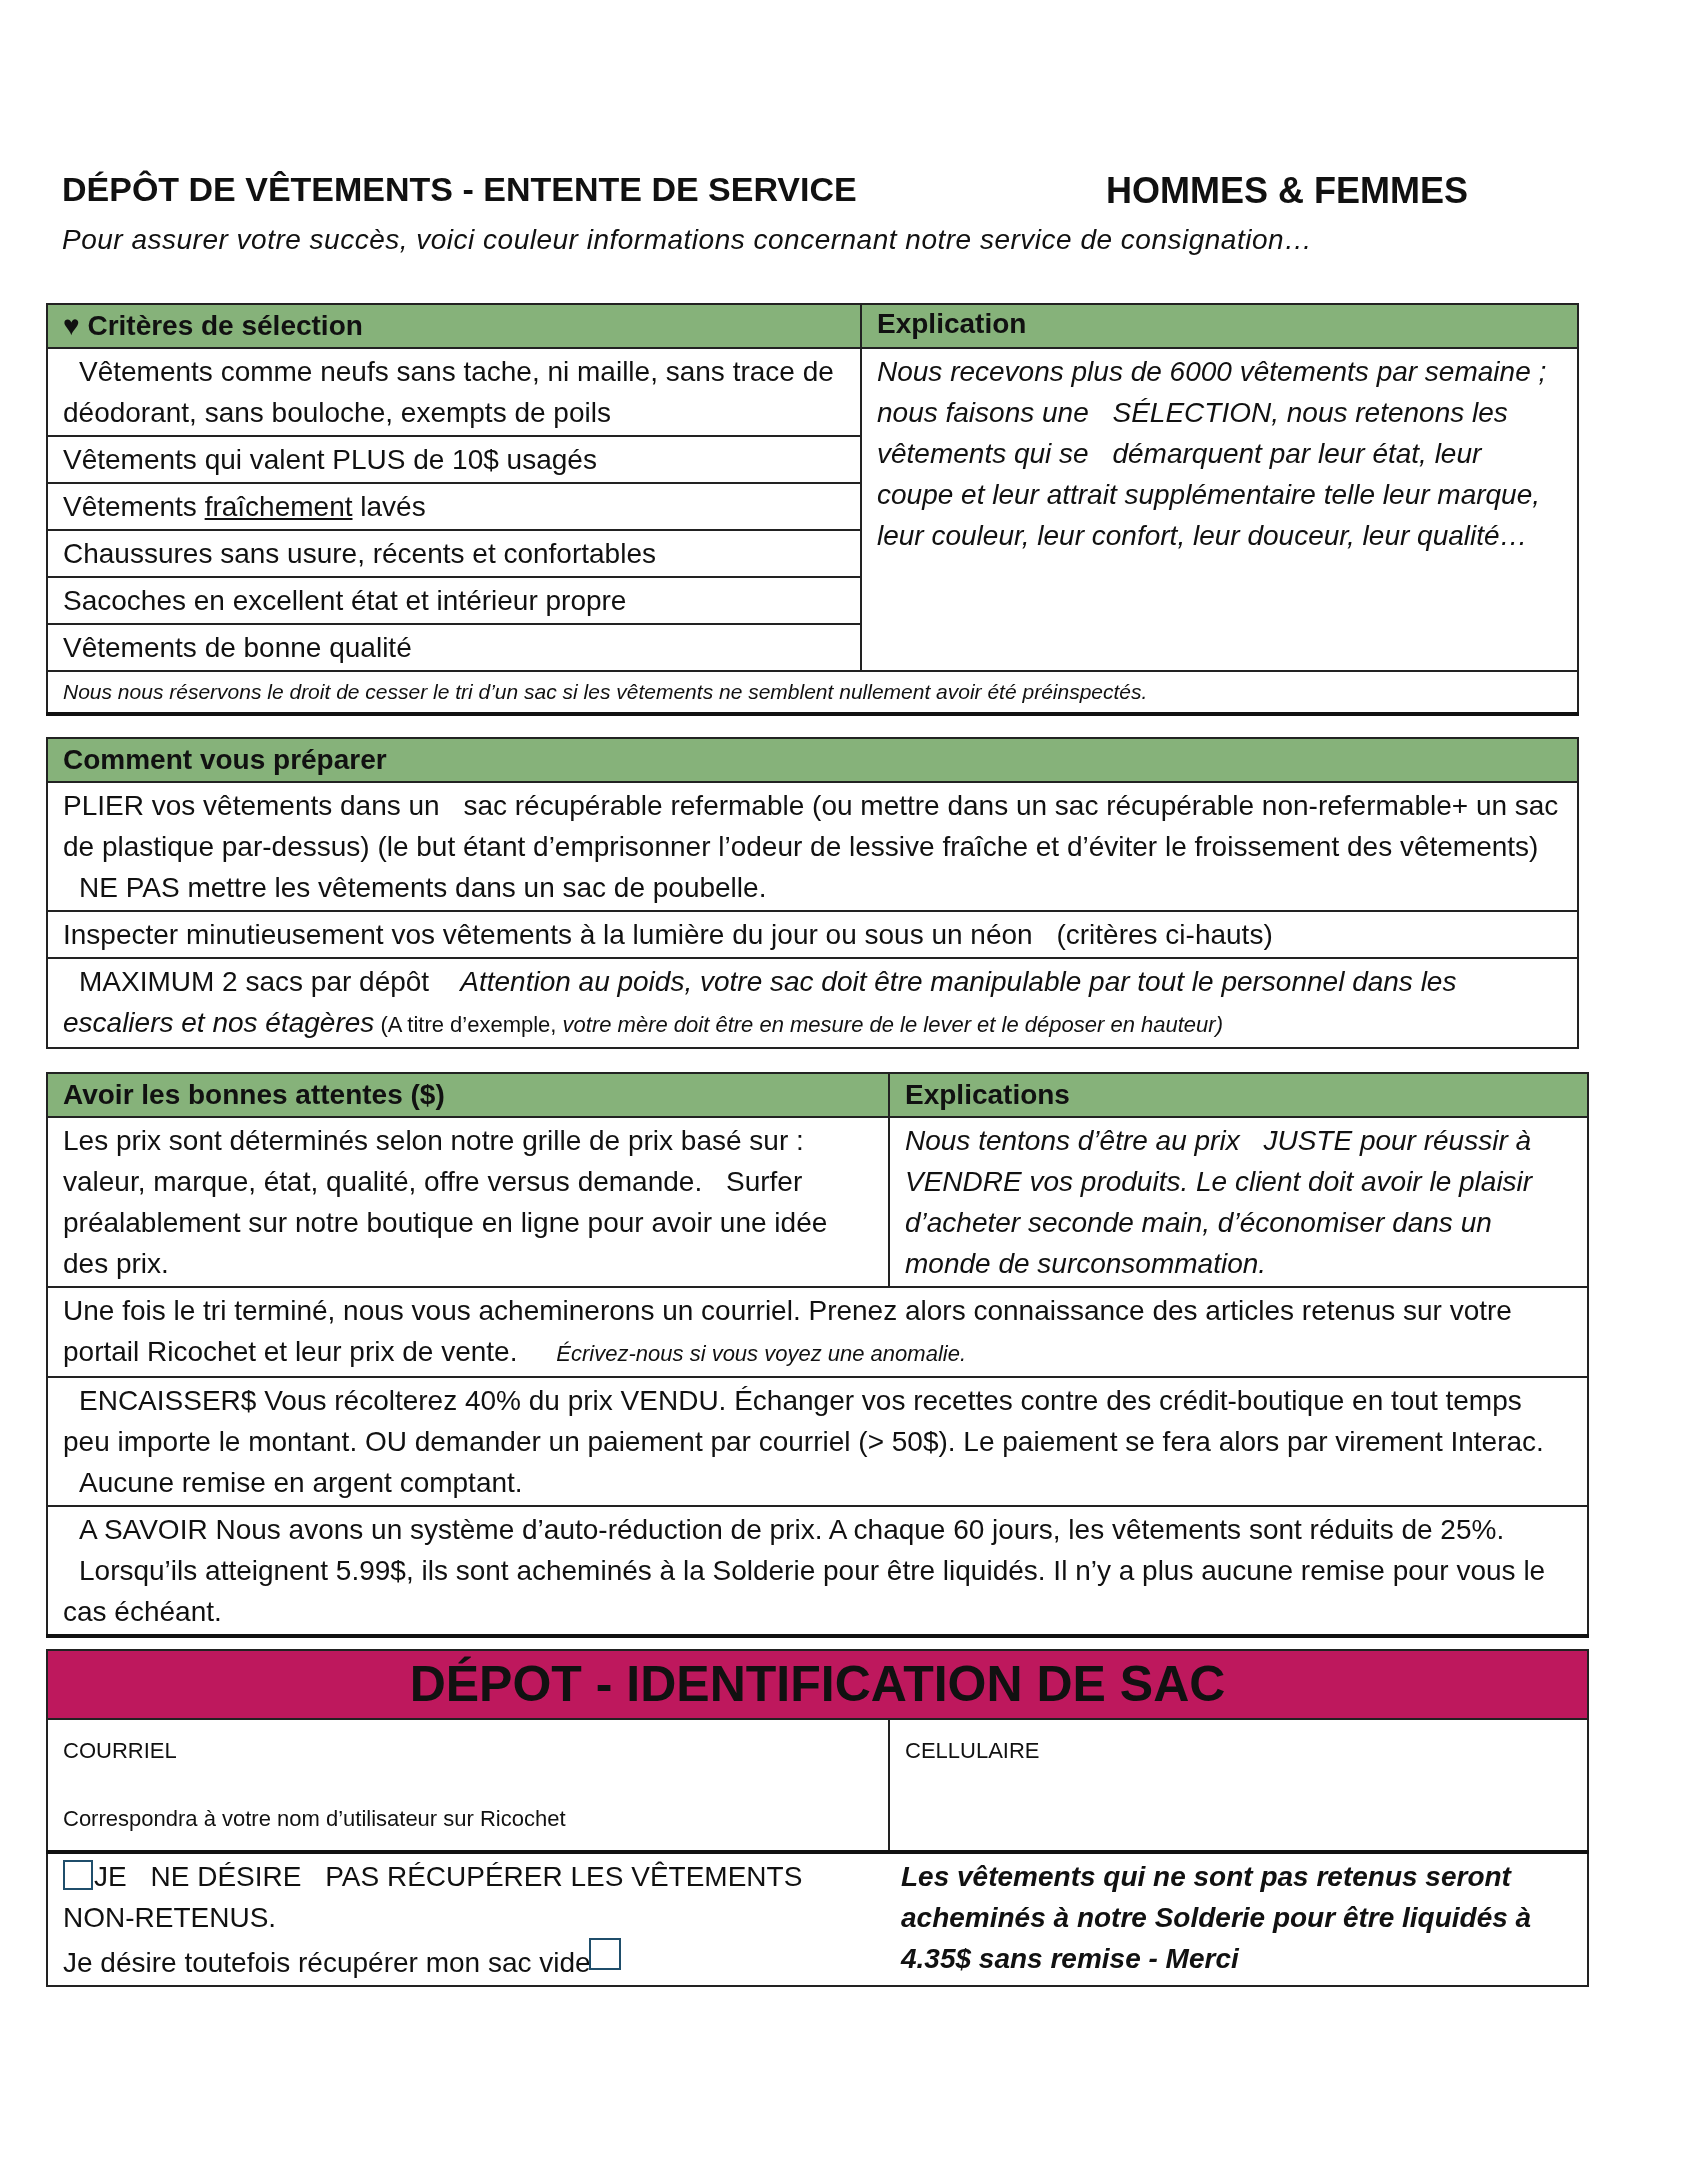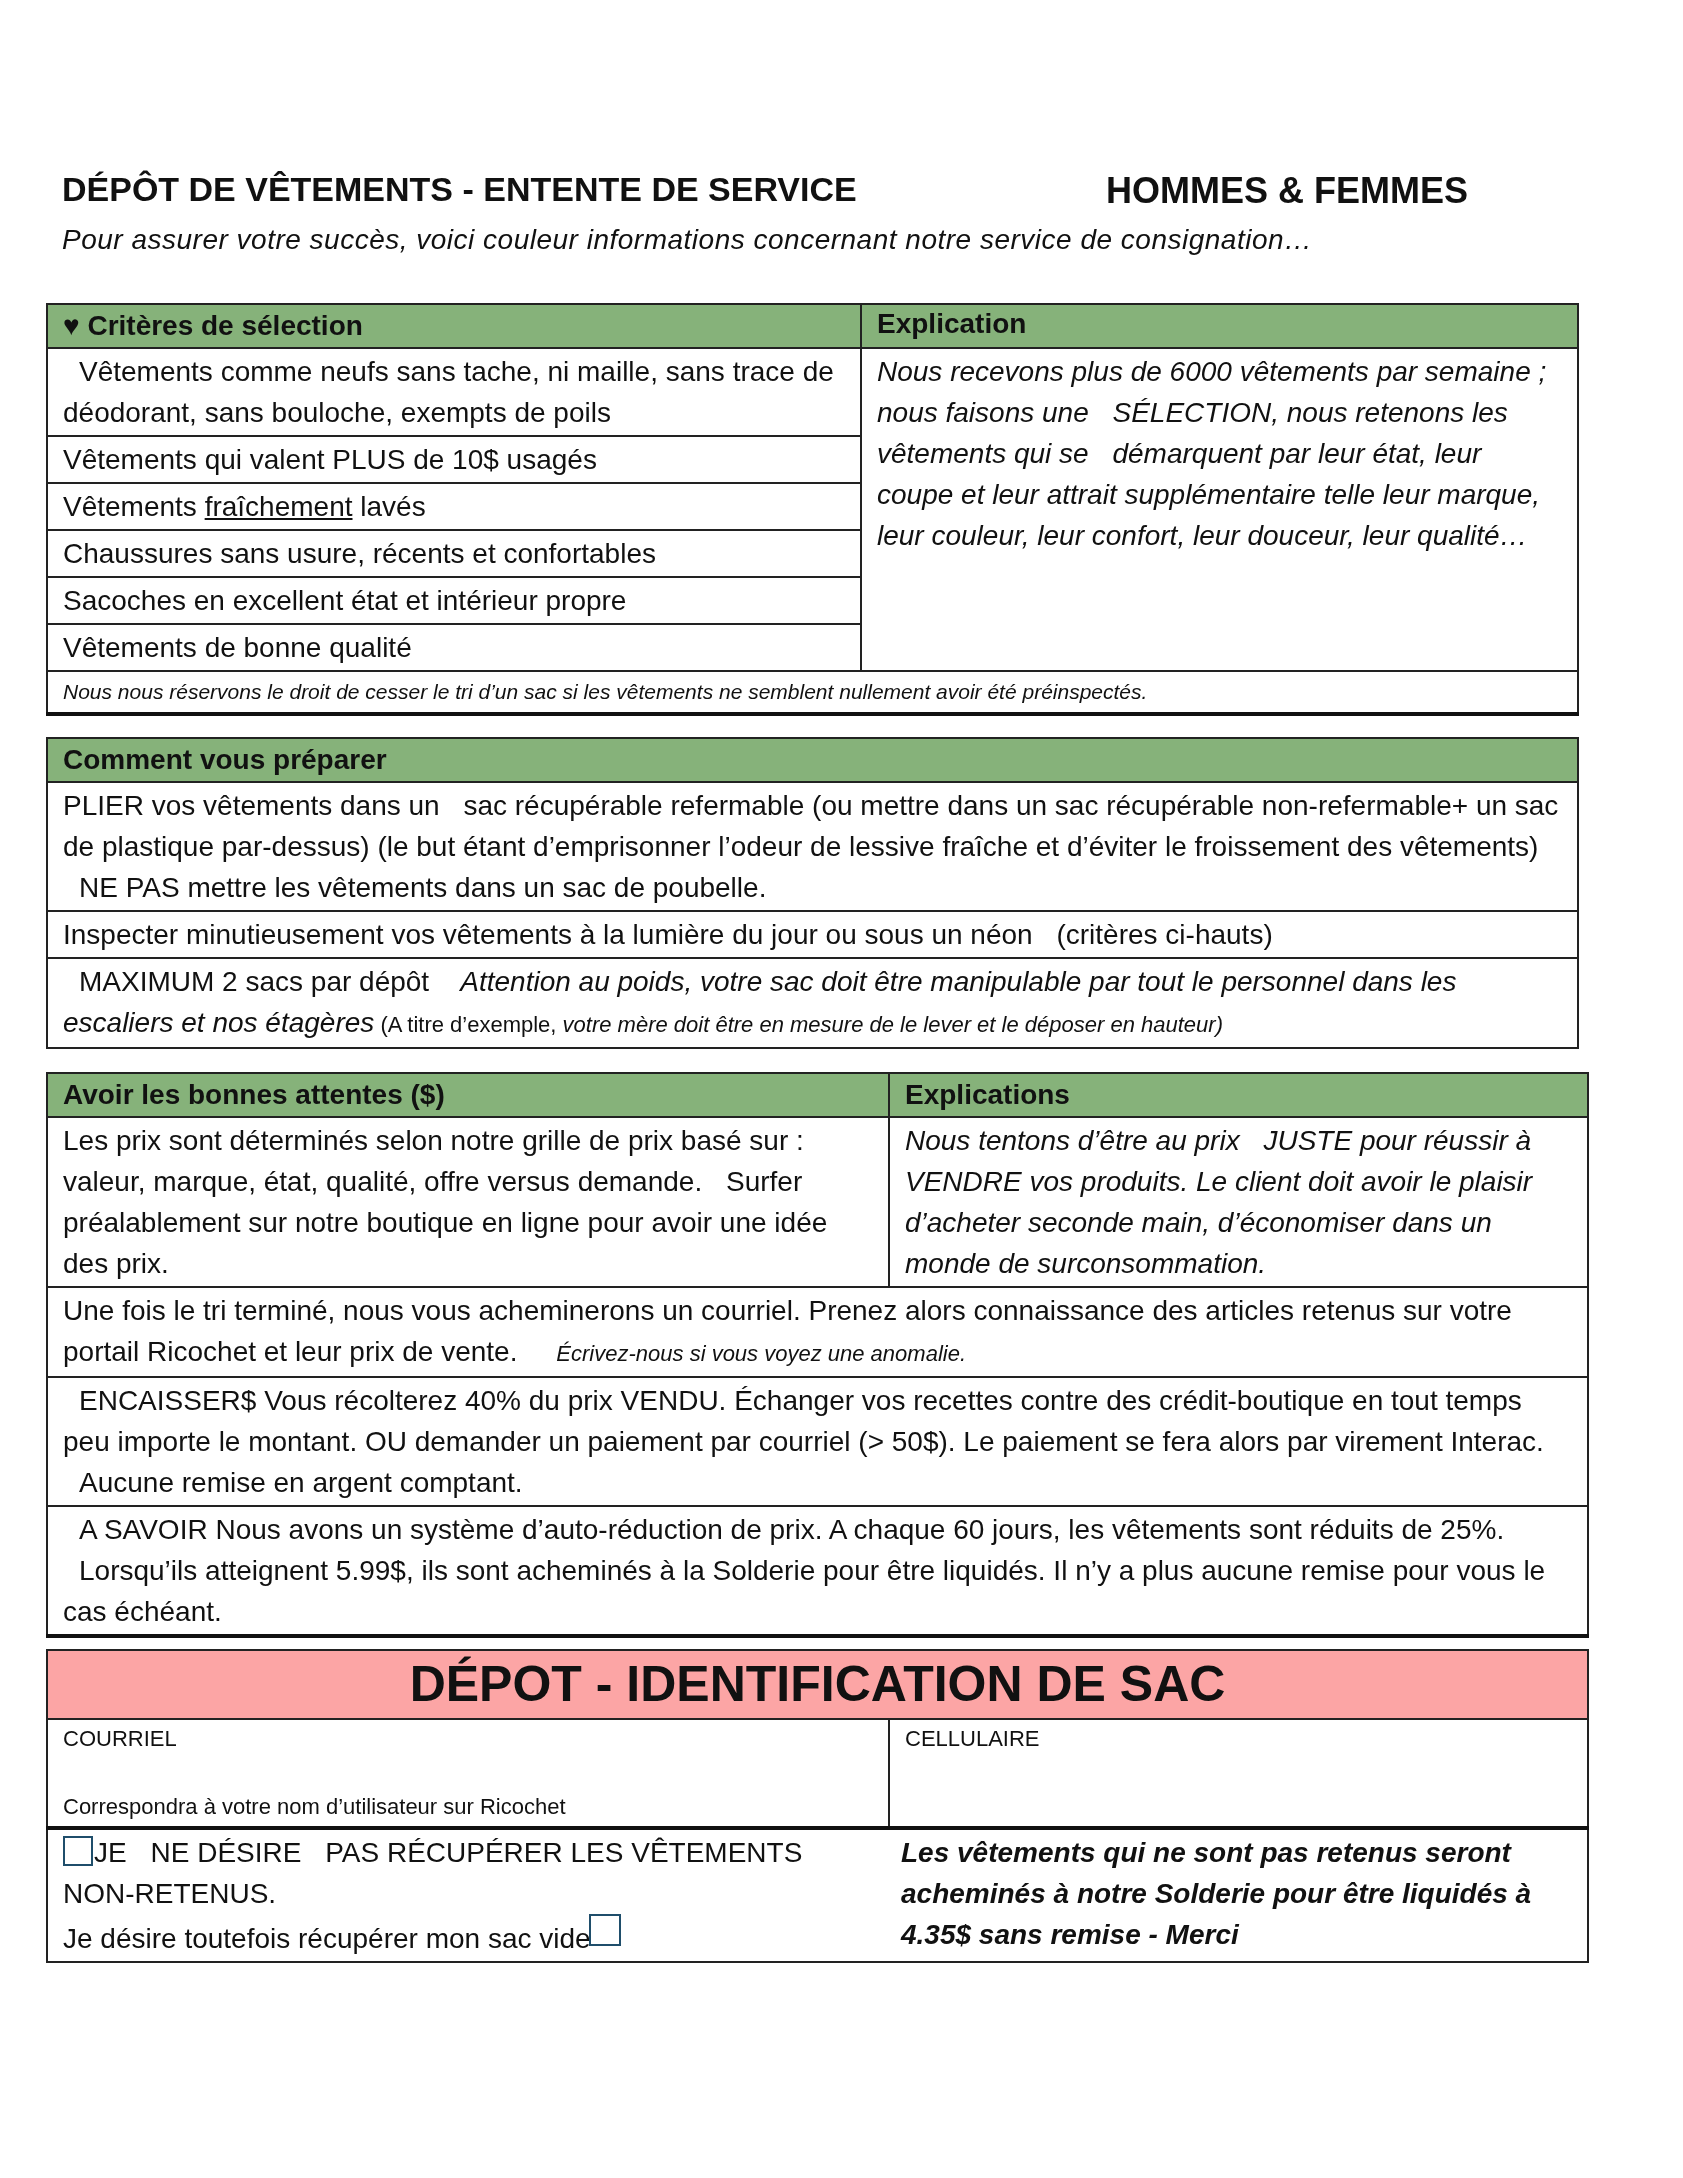--- a/index.html
+++ b/index.html
@@ -7,42 +7,42 @@
   body { font-family: "Liberation Sans", "DejaVu Sans", sans-serif; color: #111; position: relative; }
 
   .title-row { position: absolute; left: 62px; top: 170px; width: 1445px; height: 48px; }
   .title-left { position: absolute; left: 0; top: 0; font-size: 34px; font-weight: bold; letter-spacing: 0px; }
   .title-right { position: absolute; left: 1044px; top: 0; font-size: 36px; font-weight: bold; }
   .subtitle { position: absolute; left: 62px; top: 224px; font-size: 28px; font-style: italic; letter-spacing: 0.5px; }
 
   table { border-collapse: collapse; position: absolute; table-layout: fixed; }
   td { border: 2px solid #222; vertical-align: top; padding: 2px 15px; font-size: 28px; line-height: 41px; }
   .green { background: #86b27a; }
-  .grey { background: #fca5a5; }
+  .grey { background: #be185d; }
   .th { font-weight: bold; font-size: 28px; line-height: 38px; }
   .b { font-weight: normal; margin-left: 16px; }
   .i { font-style: italic; }
   .u { text-decoration: underline; }
   .small-i { font-style: italic; font-size: 22px; }
   .note-i { font-style: italic; font-size: 21px; line-height: 36px; }
 
   
   #t1 { left: 46px; top: 303px; width: 1531px; }
   #t1 .last-row td { border-bottom: 4px solid #111; }
   
   #t2 { left: 46px; top: 737px; width: 1533px; }
   
   #t3 { left: 46px; top: 1072px; width: 1540px; }
   #t3 .last-row td { border-bottom: 4px solid #111; }
 
   
   #t4 { left: 46px; top: 1649px; width: 1540px; }
   .depot-title { text-align: center; font-size: 50px; font-weight: bold; line-height: 67px; padding: 0; }
   .field-lg { font-size: 32px; line-height: 44px; padding: 2px 15px; }
-  .field-sm { font-size: 22px; line-height: 30px; padding: 4px 15px; }
+  .field-sm { font-size: 22px; line-height: 30px; padding: 16px 15px; }
   .thick-top td { border-top: 4px solid #111; }
   .thick-bottom td { border-bottom: 4px solid #111; }
   .opt { font-size: 28px; line-height: 41px; }
   .chk { display: inline-block; width: 30px; height: 30px; border: 2.5px solid #1f4e6b; vertical-align: -4px; margin-right: 1px; }
   .chk2 { display: inline-block; width: 32px; height: 32px; border: 2.5px solid #1f4e6b; vertical-align: 2px; margin-left: -2px; }
   .right-note { font-weight: bold; font-style: italic; font-size: 28px; line-height: 41px; }
   .right-note-sm { font-weight: bold; font-style: italic; font-size: 27px; line-height: 38px; }
 </style>
 </head>
 <body>

